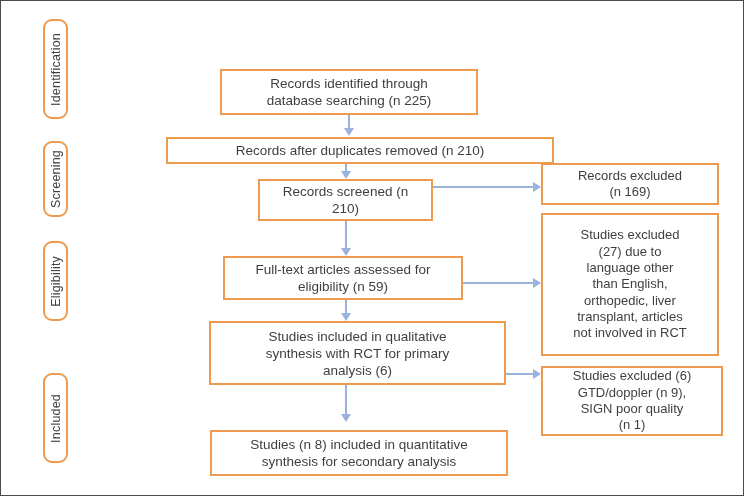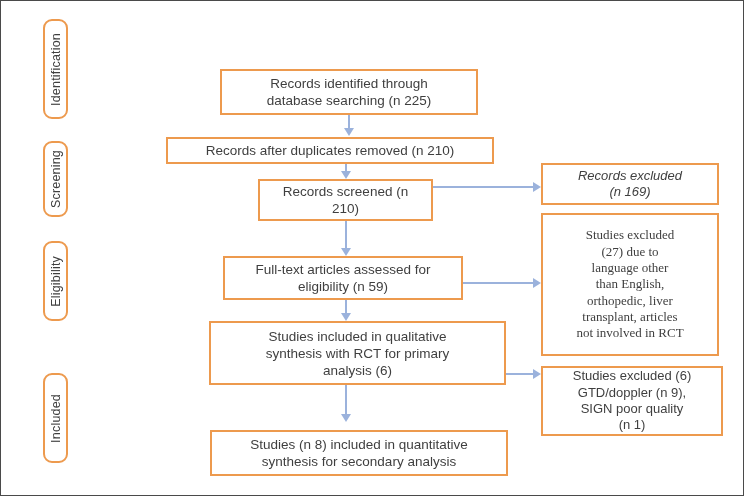--- a/index.html
+++ b/index.html
@@ -78,27 +78,27 @@
     top: 50%;
     right: -7px;
     transform: translateY(-50%);
     border-top: 5px solid transparent;
     border-bottom: 5px solid transparent;
     border-left: 8px solid #9BB2DC;
   }
 
   
   #box-identified      { left:219px; top:68px;  width:258px; height:46px; font-size:13.5px; }
-  #box-duplicates      { left:165px; top:136px; width:328px; height:27px; font-size:13.5px; }
+  #box-duplicates      { left:165px; top:136px; width:388px; height:27px; font-size:13.5px; }
   #box-screened        { left:257px; top:178px; width:175px; height:42px; font-size:13.5px; }
   #box-fulltext        { left:222px; top:255px; width:240px; height:44px; font-size:13.5px; }
   #box-qualitative     { left:208px; top:320px; width:297px; height:64px; font-size:13.5px; }
   #box-quantitative    { left:209px; top:421px; width:298px; height:46px; font-size:13.5px;margin-top:8px; }
-  #box-excl-records    { left:540px; top:162px; width:178px; height:42px; font-size:13px;font-style:italic; }
-  #box-excl-studies-27 { left:540px; top:212px; width:178px; height:143px; font-size:13px;font-family:Liberation Serif, serif; }
+  #box-excl-records    { left:540px; top:162px; width:178px; height:42px; font-size:13px; }
+  #box-excl-studies-27 { left:540px; top:212px; width:178px; height:143px; font-size:13px; }
   #box-excl-studies-6  { left:540px; top:365px; width:182px; height:70px; font-size:13px; }
 
   #stage-identification { left:42px;  top:18px;  width:25px; height:100px; }
   #stage-screening      { left:42px;  top:140px; width:25px; height:76px; }
   #stage-eligibility    { left:42px;  top:240px; width:25px; height:80px; }
   #stage-included       { left:42px;  top:372px; width:25px; height:90px; }
 
   
   #arrow-identified-duplicates  { left:347px; top:114px; height:14px; }
   #arrow-duplicates-screened    { left:344px; top:163px; height:8px; }

